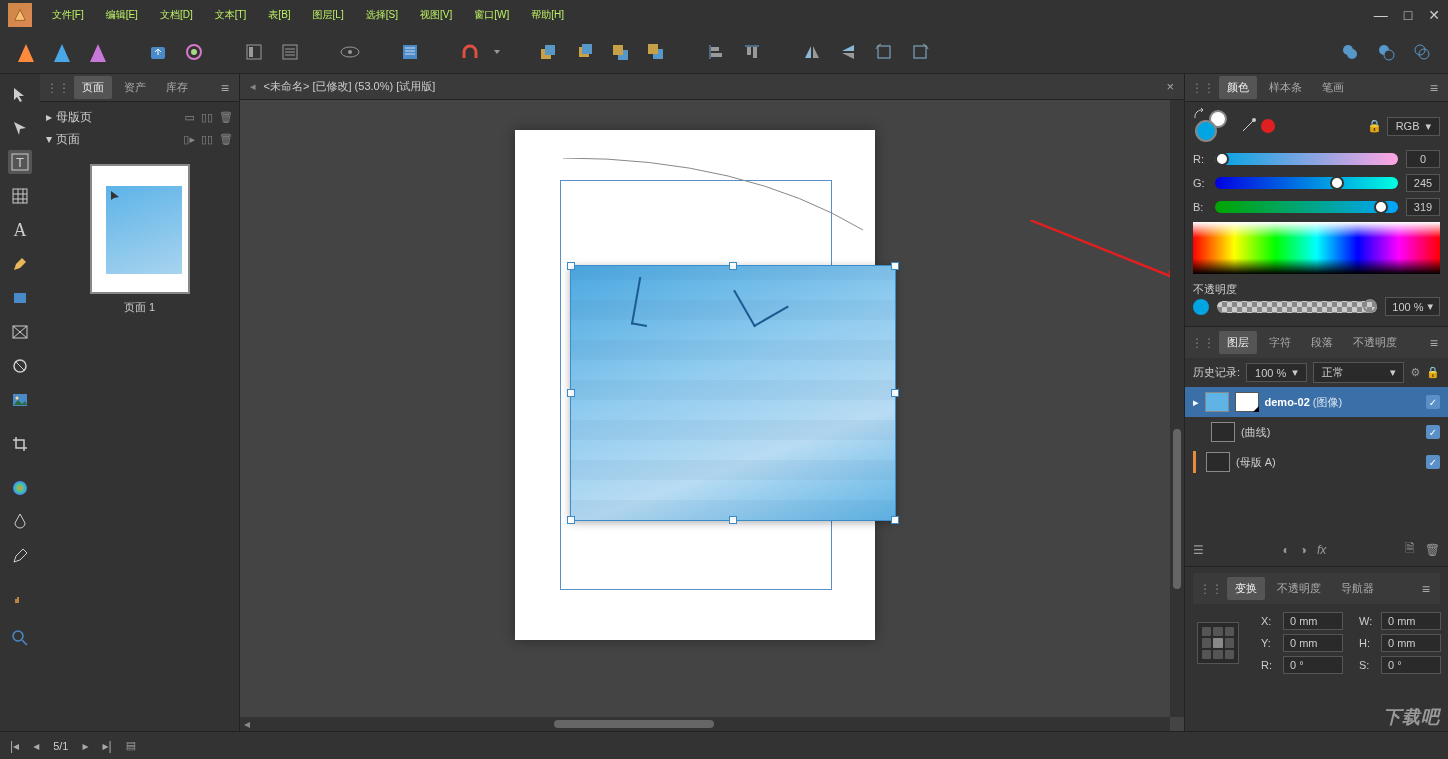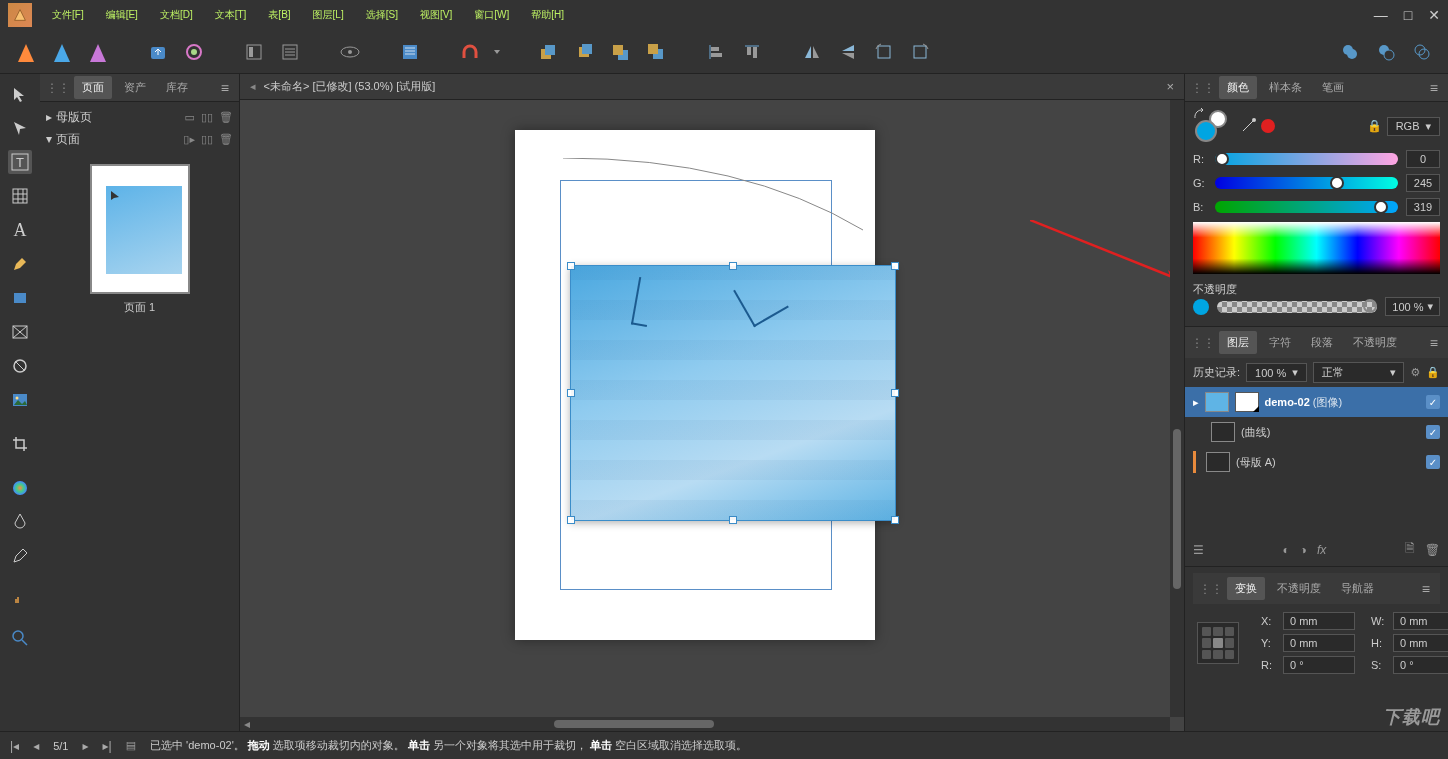--- a/index.html
+++ b/index.html
@@ -78,21 +78,21 @@
 .layer-thumb { width:24px; height:20px; background:#5fb4e5; border:1px solid #888; }
 .layer-thumb.empty { background:#2a2a2a; }
 .layer-thumb.mask { background:#fff; border:1px solid #555; position:relative; }
 .layer-thumb.mask::after { content:""; position:absolute; right:-1px; bottom:-1px; border:3px solid transparent; border-right-color:#000; border-bottom-color:#000; }
 .layer-check { margin-left:auto; width:14px; height:14px; background:#5a8fc7; border-radius:2px; display:flex; align-items:center; justify-content:center; color:#fff; font-size:10px; }
 .layer-toolbar { display:flex; gap:10px; padding:6px 8px; color:#999; align-items:center; }
 .layer-toolbar .spacer { flex:1; }
 .transform-section { padding:6px 8px; }
 .transform-tabs { display:flex; gap:4px; background:#3a3a3a; padding:4px 6px; align-items:center; }
 .transform-grid { display:grid; grid-template-columns: 48px auto 14px auto auto 14px auto; gap:4px 8px; padding:8px 4px; align-items:center; font-size:11px; }
-.t-input { background:#2a2a2a; border:1px solid #555; padding:2px 6px; color:#ccc; font-size:11px; width:72px; }
+.t-input { background:#2a2a2a; border:1px solid #555; padding:2px 6px; color:#ccc; font-size:11px; width:60px; }
 .anchor-box { width:42px; height:42px; background:#2a2a2a; border:1px solid #555; grid-row: span 3; display:grid; grid-template-columns:repeat(3,1fr); grid-template-rows:repeat(3,1fr); padding:4px; gap:2px; }
 .anchor-dot { background:#555; border-radius:1px; }
 .anchor-dot.c { background:#888; }
 .status-bar { height: 28px; background: #333333; display: flex; align-items: center; padding: 0 10px; gap: 14px; font-size: 11px; color:#ccc; border-top:1px solid #222; }
 .status-bar .hint b { color:#fff; font-weight:bold; }
 .nav-arrow { cursor:pointer; color:#aaa; font-size:12px; }
 .watermark { position:absolute; right:8px; bottom:30px; font-size:18px; color:#999; font-weight:bold; font-style:italic; pointer-events:none; letter-spacing:1px; }
 </style>
 </head>
 <body>
@@ -641,21 +641,15 @@
   </div>
 </div>
 
 <div class="status-bar">
   <span class="nav-arrow">|◂</span>
   <span class="nav-arrow">◂</span>
   <span>5/1</span>
   <span class="nav-arrow">▸</span>
   <span class="nav-arrow">▸|</span>
   <span style="color:#999;">▤</span>
-  <span class="hint">
-    <span>已选中 '</span><span>demo-02</span><span>'。</span>
-    <b>拖动</b><span> 选取项移动裁切内的对象。</span>
-    <b>单击</b><span> 另一个对象将其选中用于裁切，</span>
-    <b>单击</b><span> 空白区域取消选择选取项。</span>
-  </span>
 </div>
 
 <div class="watermark">下载吧</div>
 
 </body></html>

